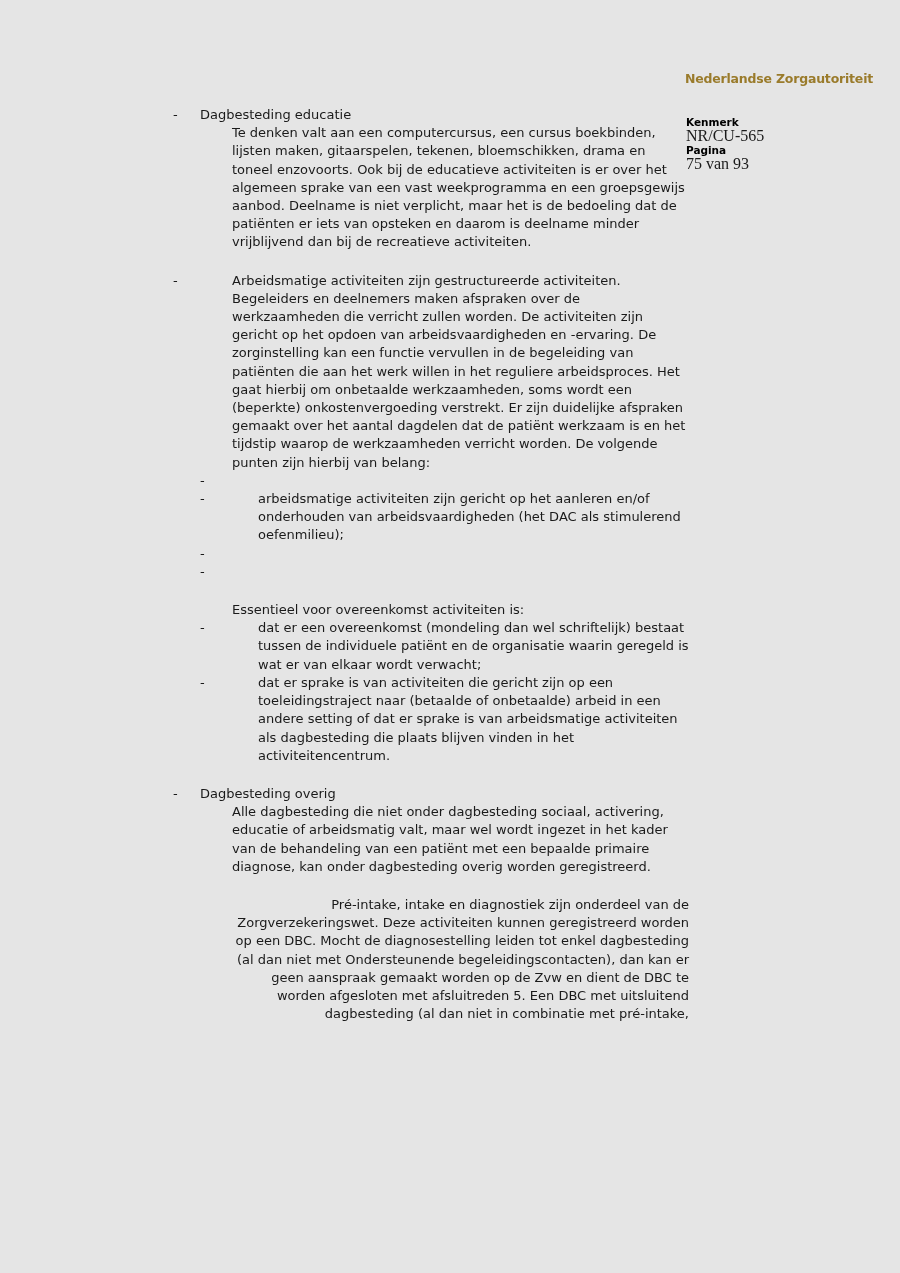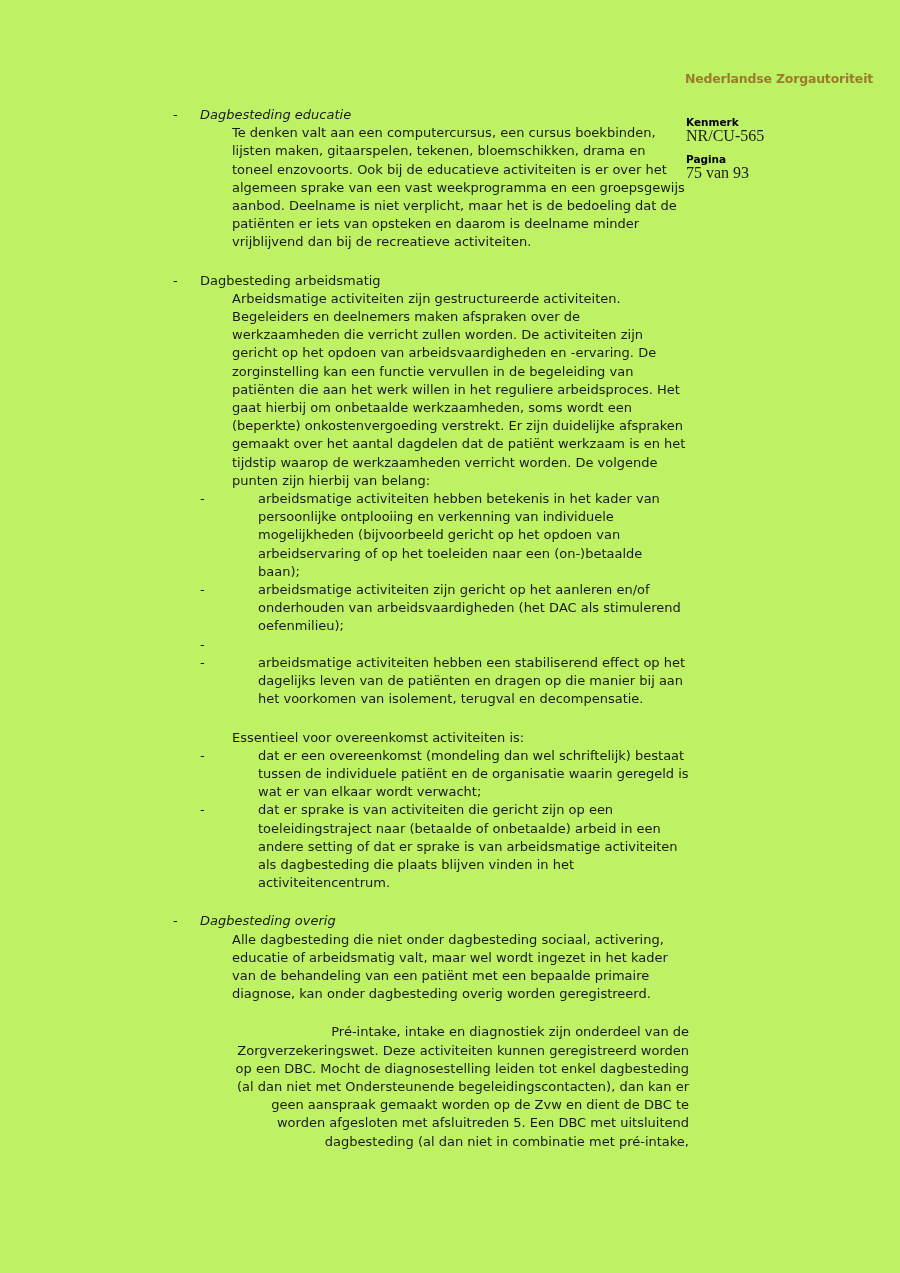--- a/index.html
+++ b/index.html
@@ -1,48 +1,48 @@
 <!DOCTYPE html>
 <html lang="nl" style="--brand: #9a7b2b; --text: #1a1a1a;"><head>
 <meta charset="utf-8">
 <style>
   :root { --brand:#9a7b2b; --text:#1a1a1a; }
   html,body { margin:0; padding:0; background:#ffffff; }
   .page {
-    position:relative; width:900px; height:1273px; background:#bef264;
+    position:relative; width:900px; height:1273px; background:#e5e5e5;
     font-family:"DejaVu Sans","Liberation Sans",sans-serif;
     color:var(--text); overflow:hidden;
   }
   
   .brand {
     position:absolute; left:685px; top:71px;
     font-size:12.5px; font-weight:bold; letter-spacing:-0.2px;
     color:var(--brand); white-space:nowrap;
   }
   
   .sidebar { position:absolute; left:686px; top:116px; width:170px; }
   .meta-label { font-size:10.5px; font-weight:bold; line-height:13px; color:#000; }
   .meta-value { font-size:16px; line-height:14px; color:#1a1a1a;font-family:Liberation Serif, serif; }
-  .meta-gap { margin-top:10px; }
+  .meta-gap { margin-top:1px; }
   
   .main {
     position:absolute; left:173px; top:106px; width:516px;
     font-size:13px; line-height:18.2px;
   }
   .block + .block { margin-top:20px; }
   .gap-lg { margin-top:24px;text-align:right; }
   .l1 { display:flex; }
   .m1 { width:27px; flex:none; }
   .l1b { flex:1; min-width:0; }
   .indent1 { padding-left:27px; }
   .sublist { }
   .l2 { display:flex; }
   .m2 { width:26px; flex:none; }
   .heading { }
-  .heading.italic { font-style:italic; }
+  .heading.italic { }
   .para { white-space:pre-line;margin-left:32px; }
 </style>
 </head>
 <body>
 
 <div class="page">
 
   <div class="brand">Nederlandse Zorgautoriteit</div>
 
   <div class="sidebar">
@@ -64,55 +64,46 @@
 algemeen sprake van een vast weekprogramma en een groepsgewijs
 aanbod. Deelname is niet verplicht, maar het is de bedoeling dat de
 patiënten er iets van opsteken en daarom is deelname minder
 vrijblijvend dan bij de recreatieve activiteiten.</div>
       </div>
     </div>
 
     <div class="block l1">
       <span class="m1">-</span>
       <div class="l1b">
-        <div class="heading">Dagbesteding arbeidsmatig</div>
         <div class="para">Arbeidsmatige activiteiten zijn gestructureerde activiteiten.
 Begeleiders en deelnemers maken afspraken over de
 werkzaamheden die verricht zullen worden. De activiteiten zijn
 gericht op het opdoen van arbeidsvaardigheden en -ervaring. De
 zorginstelling kan een functie vervullen in de begeleiding van
 patiënten die aan het werk willen in het reguliere arbeidsproces. Het
 gaat hierbij om onbetaalde werkzaamheden, soms wordt een
 (beperkte) onkostenvergoeding verstrekt. Er zijn duidelijke afspraken
 gemaakt over het aantal dagdelen dat de patiënt werkzaam is en het
 tijdstip waarop de werkzaamheden verricht worden. De volgende
 punten zijn hierbij van belang:</div>
         <div class="sublist">
           <div class="l2">
             <span class="m2">-</span>
-            <div class="para">arbeidsmatige activiteiten hebben betekenis in het kader van
-persoonlijke ontplooiing en verkenning van individuele
-mogelijkheden (bijvoorbeeld gericht op het opdoen van
-arbeidservaring of op het toeleiden naar een (on-)betaalde
-baan);</div>
           </div>
           <div class="l2">
             <span class="m2">-</span>
             <div class="para">arbeidsmatige activiteiten zijn gericht op het aanleren en/of
 onderhouden van arbeidsvaardigheden (het DAC als stimulerend
 oefenmilieu);</div>
           </div>
           <div class="l2">
             <span class="m2">-</span>
           </div>
           <div class="l2">
             <span class="m2">-</span>
-            <div class="para">arbeidsmatige activiteiten hebben een stabiliserend effect op het
-dagelijks leven van de patiënten en dragen op die manier bij aan
-het voorkomen van isolement, terugval en decompensatie.</div>
           </div>
         </div>
       </div>
     </div>
 
     <div class="block indent1">
       <div class="para">Essentieel voor overeenkomst activiteiten is:</div>
       <div class="sublist">
         <div class="l2">
           <span class="m2">-</span>

